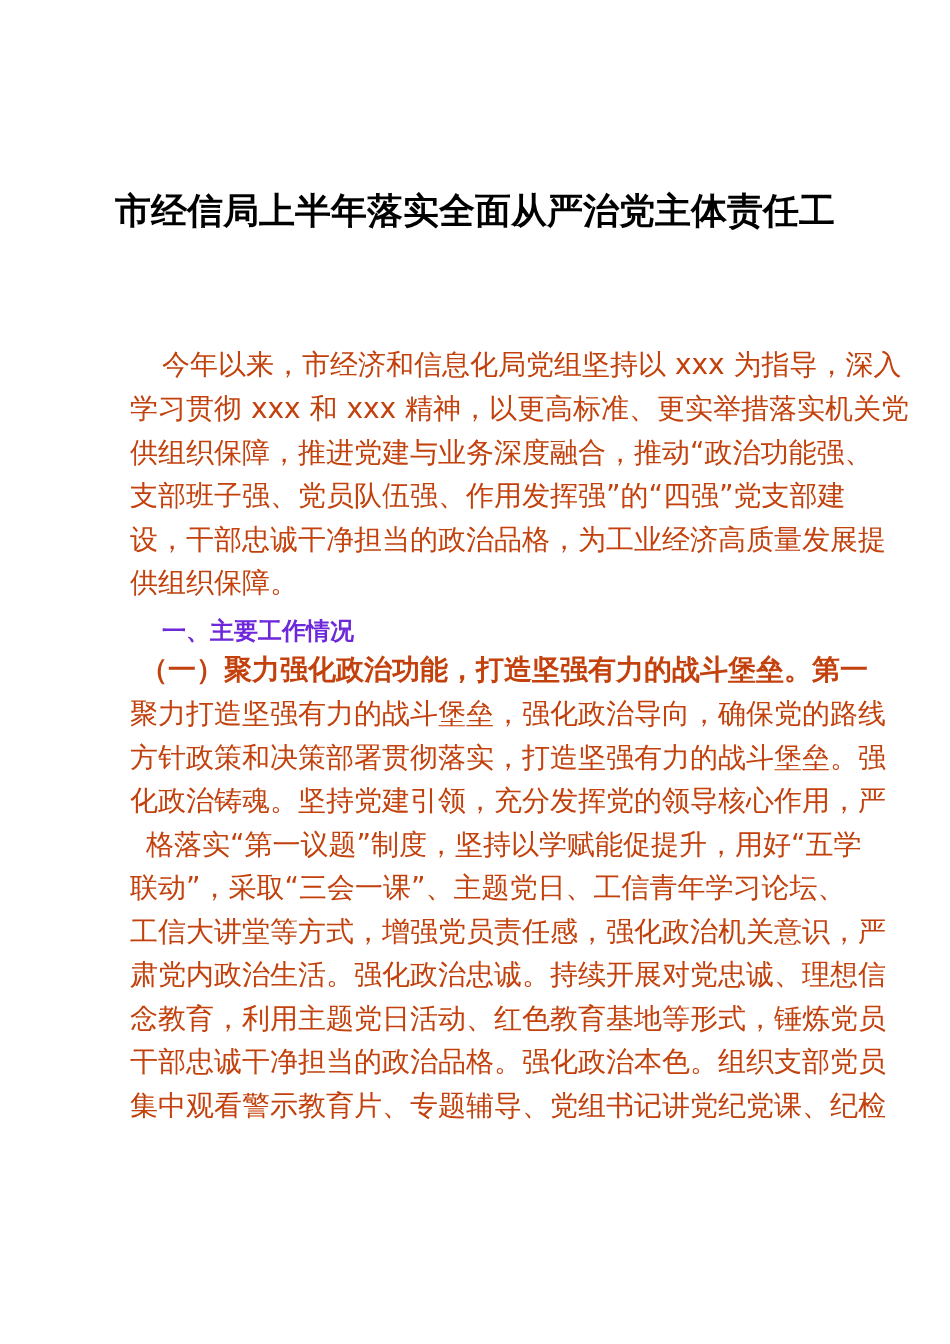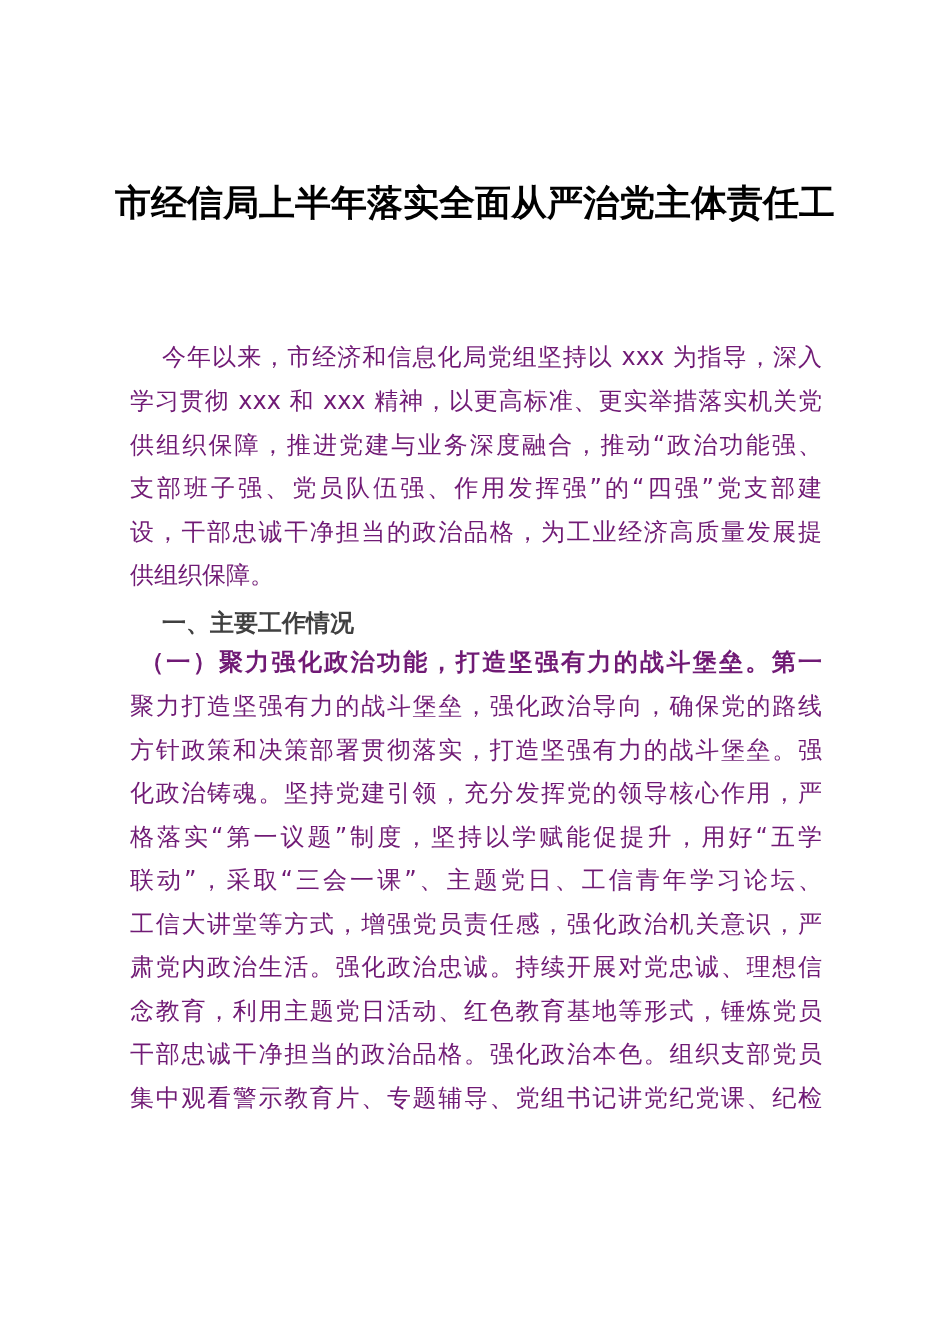--- a/index.html
+++ b/index.html
@@ -9,21 +9,21 @@
     }
     body {
       width: 950px;
       height: 1344px;
       position: relative;
       overflow: hidden;
       color: #111111;
     }
     .page {
       position: absolute;
-      left: 0; top: 8px;
+      left: 0; top: 16px;
       width: 950px;
       height: 1103px;
       background: #ffffff;
     }
     .title {
       position: absolute;
       left: 100px;
       width: 750px;
       text-align: center;
       font-family: "DejaVu Serif", "Liberation Serif", serif;
@@ -35,37 +35,37 @@
       white-space: nowrap;
     }
     .title.l1 { top: 170px; }
     .title.l2 { top: 224px; }
     .line {
       position: absolute;
       left: 130px;
       width: 692px;
       height: 44px;
       font-family: "DejaVu Sans", "Liberation Sans", sans-serif;
-      font-size: 24px;
+      font-size: 28px;
       line-height: 44px;
-      color: #701a75;
+      color: #c2410c;
       white-space: nowrap;
       text-align: justify;
       text-align-last: justify;
     }
     .line.indent { left: 162px; width: 660px; }
     .line.last { text-align-last: left; }
     .heading {
       position: absolute;
       left: 162px;
       font-family: "DejaVu Sans", "Liberation Sans", sans-serif;
       font-weight: bold;
       font-size: 24px;
       line-height: 44px;
-      color: #404040;
+      color: #6d28d9;
       white-space: nowrap;
     }
   </style>
 </head>
 <body>
 
 <div class="page">
 
   <div class="title l1">市经信局上半年落实全面从严治党主体责任工</div>
 
@@ -78,21 +78,21 @@
     <div class="line last" style="top:545px;">供组织保障。</div>
   </div>
 
   <div class="heading" style="top:593px;">一、主要工作情况</div>
 
   <div>
     <div class="line" style="top:632px; left:140px; width:682px;font-weight:bold;">（一）聚力强化政治功能，打造坚强有力的战斗堡垒。第一</div>
     <div class="line" style="top:676px;">聚力打造坚强有力的战斗堡垒，强化政治导向，确保党的路线</div>
     <div class="line" style="top:720px;">方针政策和决策部署贯彻落实，打造坚强有力的战斗堡垒。强</div>
     <div class="line" style="top:763px;">化政治铸魂。坚持党建引领，充分发挥党的领导核心作用，严</div>
-    <div class="line" style="top:807px;">格落实“第一议题”制度，坚持以学赋能促提升，用好“五学</div>
+    <div class="line" style="top:807px;margin-left:16px;">格落实“第一议题”制度，坚持以学赋能促提升，用好“五学</div>
     <div class="line" style="top:850px;">联动”，采取“三会一课”、主题党日、工信青年学习论坛、</div>
     <div class="line" style="top:894px;">工信大讲堂等方式，增强党员责任感，强化政治机关意识，严</div>
     <div class="line" style="top:937px;">肃党内政治生活。强化政治忠诚。持续开展对党忠诚、理想信</div>
     <div class="line" style="top:981px;">念教育，利用主题党日活动、红色教育基地等形式，锤炼党员</div>
     <div class="line" style="top:1024px;">干部忠诚干净担当的政治品格。强化政治本色。组织支部党员</div>
     <div class="line" style="top:1068px;">集中观看警示教育片、专题辅导、党组书记讲党纪党课、纪检</div>
   </div>
 
 </div>
 

